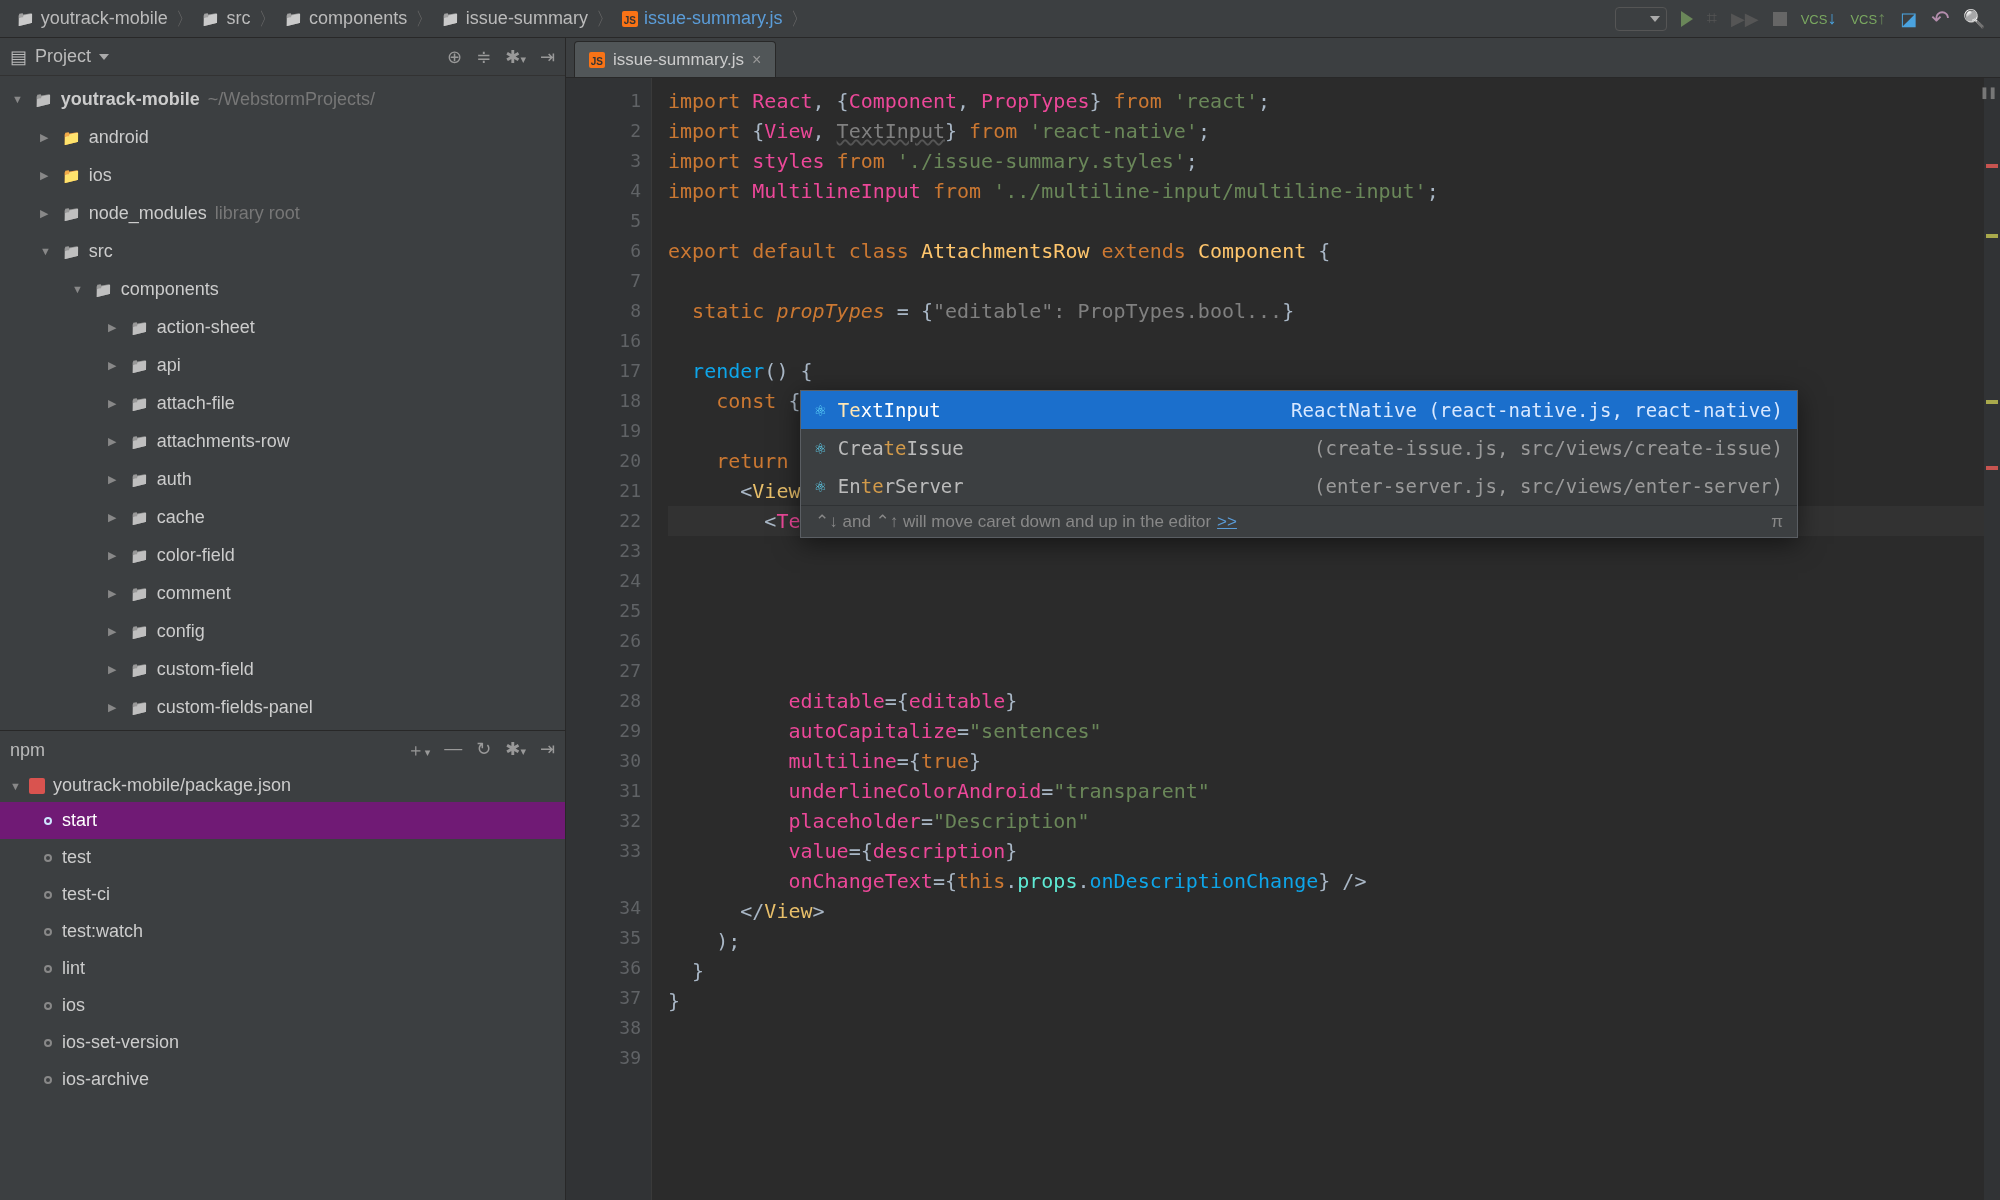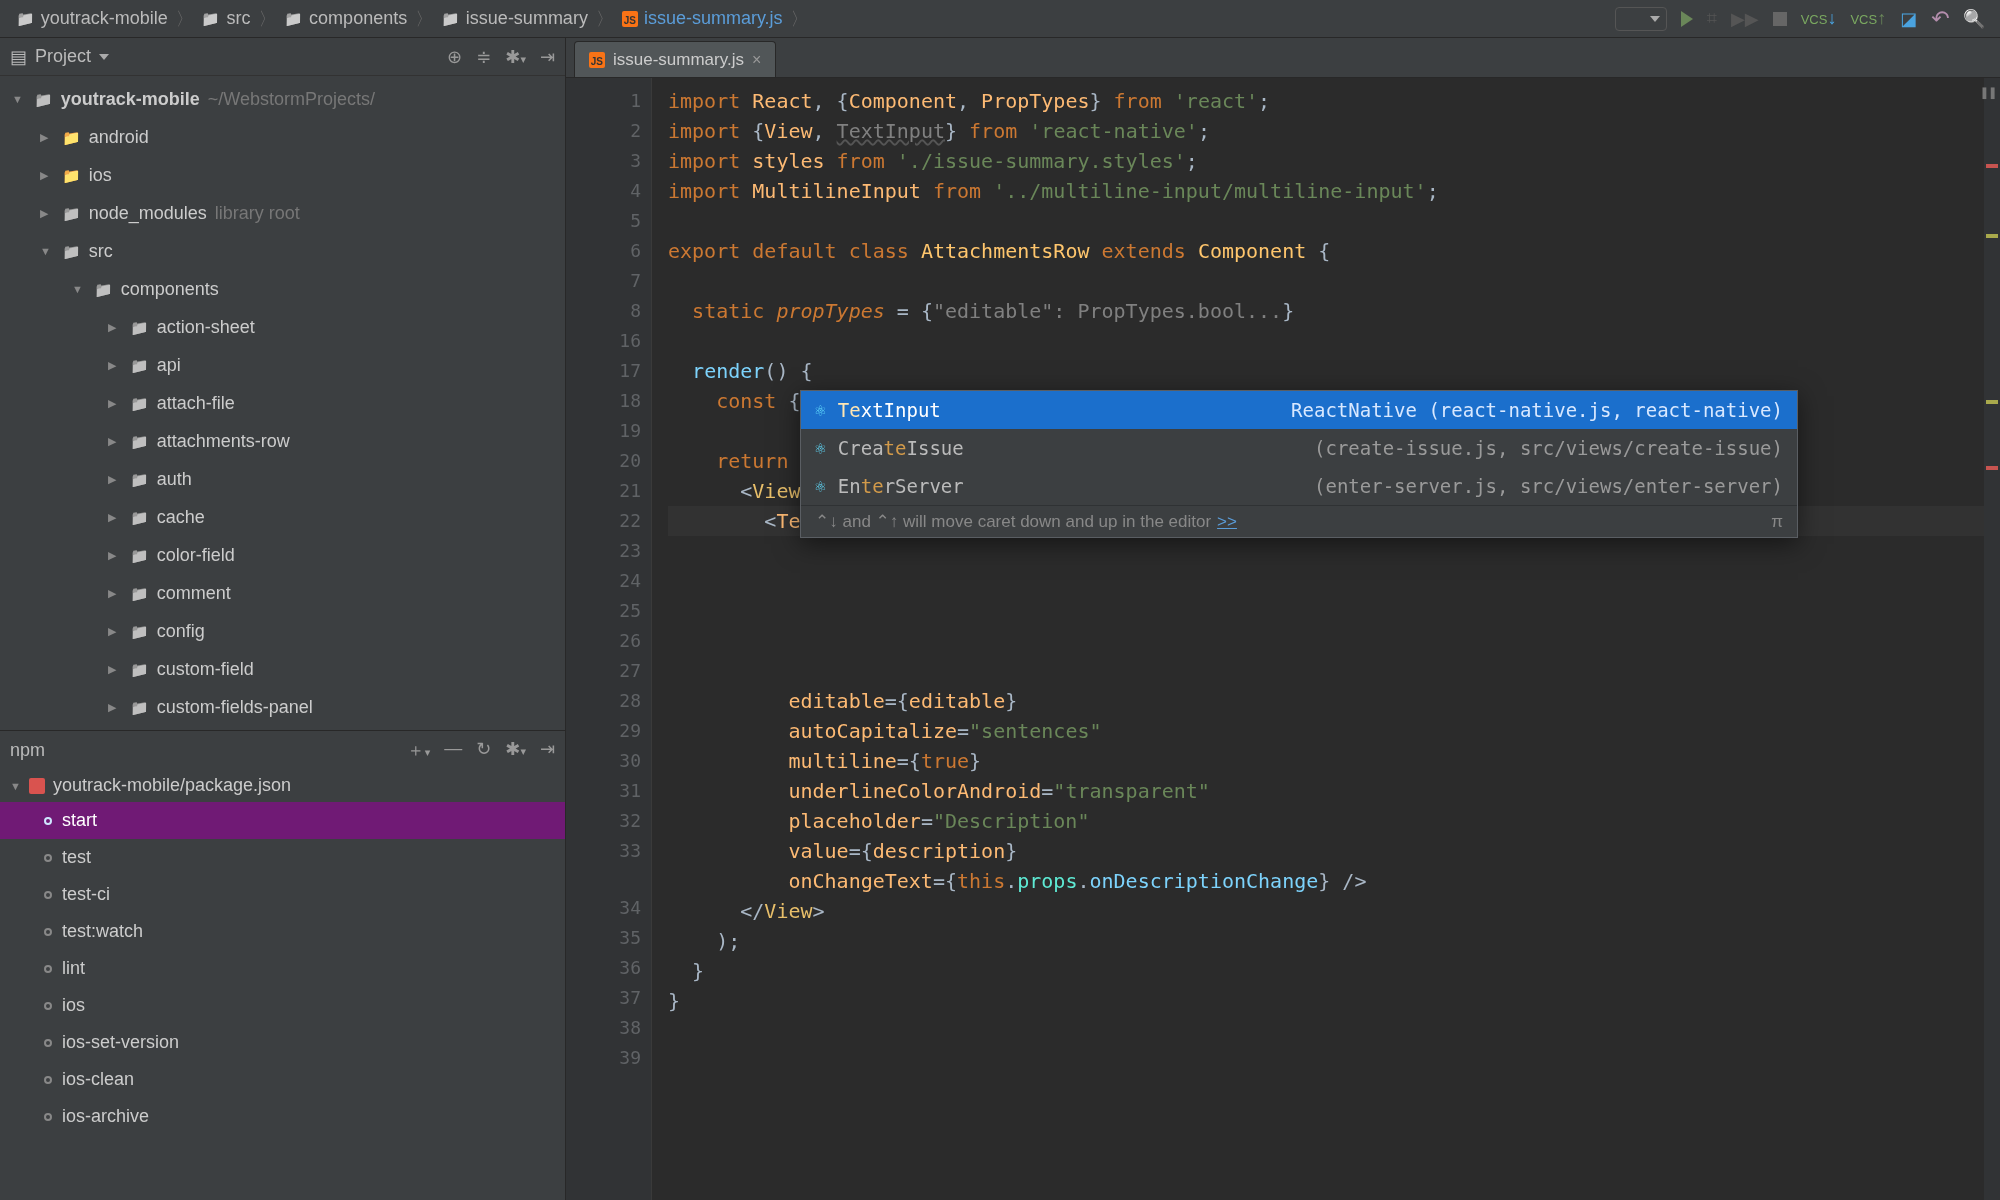--- a/index.html
+++ b/index.html
@@ -72,28 +72,28 @@
   .editor-body { flex:1; display:flex; min-height:0; position:relative; background:#2b2b2b; }
   .gutter { width:86px; background:#313335; color:#606366; text-align:right; padding:8px 10px 8px 0; font-size:18px; line-height:30px; user-select:none; border-right:1px solid #3a3a3a; }
   .code { flex:1; padding:8px 0 8px 16px; font-size:20px; line-height:30px; white-space:pre; overflow:hidden; position:relative; }
   .code .line { height:30px; }
   .code .current { background:#323232; }
 
   
   .kw  { color:#cc7832; }
   .kw-it { color:#cc7832; font-style:italic; }
   .pun { color:#a9b7c6; }
-  .id  { color:#fdba74; }
+  .id  { color:#ec4899; }
   .cls { color:#ffc66d; }
   .str { color:#6a8759; }
   .dim { color:#808080; }
   .dim-u { color:#808080; text-decoration: underline wavy #555; }
   .tag { color:#e8bf6a; }
   .prop{ color:#5eead4; }
-  .func{ color:#7dd3fc; }
+  .func{ color:#0ea5e9; }
 
   
   .popup {
     position:absolute; left:148px; top:312px; 
     width:998px; background:#3c3f41; border:1px solid #5a5e63;
     box-shadow: 0 6px 24px rgba(0,0,0,.5);
     font-family: Menlo, monospace; font-size:19px;
   }
   .popup .item { display:flex; align-items:center; height:38px; padding:0 14px; gap:12px; color:#bbb; }
   .popup .item.selected { background:#1b6fcc; color:#fff; }
@@ -309,24 +309,20 @@
             <span class="bullet"></span>
             <span>lint</span>
           </div>
           <div class="row">
             <span class="bullet"></span>
             <span>ios</span>
           </div>
           <div class="row">
             <span class="bullet"></span>
             <span>ios-set-version</span>
-          </div>
-          <div class="row">
-            <span class="bullet"></span>
-            <span>ios-clean</span>
           </div>
           <div class="row">
             <span class="bullet"></span>
             <span>ios-archive</span>
           </div>
         </div>
     </div>
   </div>
 
   <div class="editor-side">

